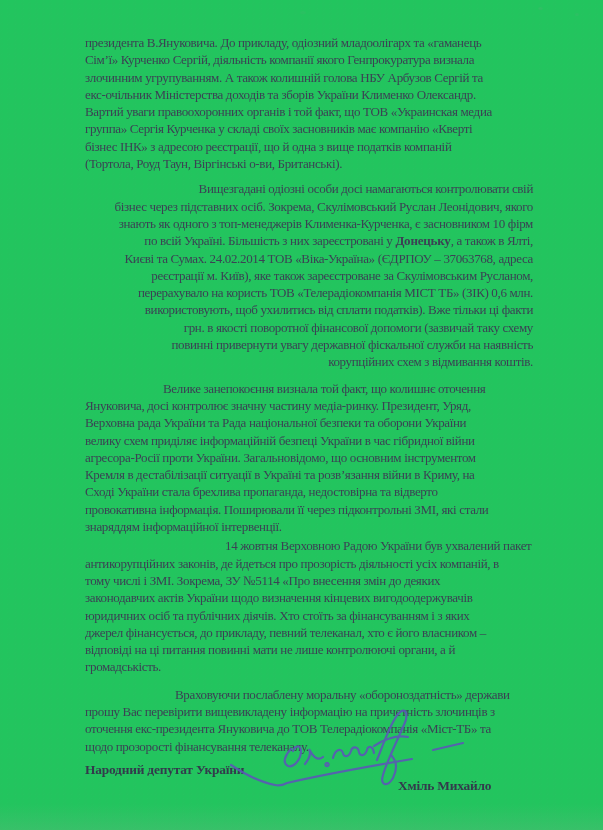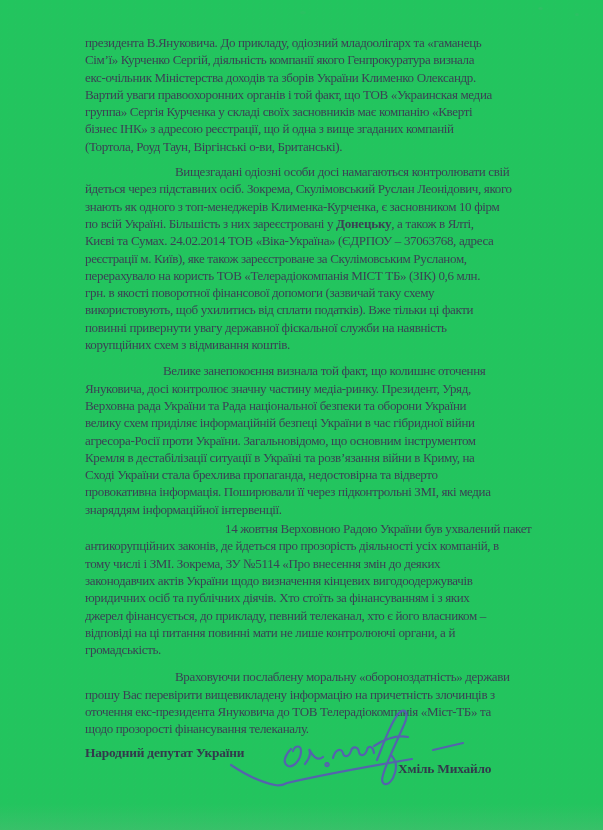--- a/index.html
+++ b/index.html
@@ -11,21 +11,21 @@
     color:#3b4254;
   }
   .text-block{
     position:absolute;left:85px;top:34px;width:448px;
     font-size:13px;line-height:17.3px;letter-spacing:-0.35px;
   }
   .line{white-space:nowrap;}
   .line b{font-weight:bold;letter-spacing:-0.2px;}
   .paragraph{margin:0 0 9px 0;}
   .paragraph:nth-of-type(1){margin-bottom:8px;}
-  .paragraph:nth-of-type(2){margin-bottom:9px;}
+  .paragraph:nth-of-type(2){margin-bottom:9px;text-align:right;}
   .paragraph:nth-of-type(3){margin-bottom:2px;}
   .paragraph:nth-of-type(4){margin-bottom:10px;}
   .paragraph:nth-of-type(5){margin-bottom:0;}
   .signoff-row{
     position:relative;margin-top:6px;height:22px;
     font-weight:bold;font-size:13.4px;letter-spacing:-0.2px;color:#333a4c;
   }
   .signoff-title{position:absolute;left:0;top:0;white-space:nowrap;}
   .signoff-name{position:absolute;left:313px;top:16px;white-space:nowrap;}
   .signature-svg{position:absolute;left:225px;top:705px;width:260px;height:92px;}
@@ -51,48 +51,49 @@
   <div class="grain"></div>
   <div class="speck s1"></div>
   <div class="speck s2"></div>
   <div class="speck s3"></div>
 
   <div class="text-block">
 
   <div class="paragraph">
         <div class="line">президента В.Януковича. До прикладу, одіозний младоолігарх та «гаманець</div>
         <div class="line">Сім’ї» Курченко Сергій, діяльність компанії якого Генпрокуратура визнала</div>
+        <div class="line">злочинним угрупуванням. А також колишній голова НБУ Арбузов Сергій та</div>
         <div class="line">екс-очільник Міністерства доходів та зборів України Клименко Олександр.</div>
         <div class="line">Вартий уваги правоохоронних органів і той факт, що ТОВ «Украинская медиа</div>
         <div class="line">группа» Сергія Курченка у складі своїх засновників має компанію «Кверті</div>
-        <div class="line">бізнес ІНК» з адресою реєстрації, що й одна з вище згаданих компаній</div>
+        <div class="line">бізнес ІНК» з адресою реєстрації, що й одна з вище податків компаній</div>
         <div class="line">(Тортола, Роуд Таун, Віргінські о-ви, Британські).</div>
       </div>
       <div class="paragraph">
         <div class="line" style="padding-left: 90px;">Вищезгадані одіозні особи досі намагаються контролювати свій</div>
-        <div class="line">йдеться через підставних осіб. Зокрема, Скулімовський Руслан Леонідович, якого</div>
+        <div class="line">бізнес через підставних осіб. Зокрема, Скулімовський Руслан Леонідович, якого</div>
         <div class="line">знають як одного з топ-менеджерів Клименка-Курченка, є засновником 10 фірм</div>
         <div class="line">по всій Україні. Більшість з них зареєстровані у <b>Донецьку</b>, а також в Ялті,</div>
         <div class="line">Києві та Сумах. 24.02.2014 ТОВ «Віка-Україна» (ЄДРПОУ – 37063768, адреса</div>
         <div class="line">реєстрації м. Київ), яке також зареєстроване за Скулімовським Русланом,</div>
         <div class="line">перерахувало на користь ТОВ «Телерадіокомпанія МІСТ ТБ» (ЗІК) 0,6 млн.</div>
+        <div class="line">використовують, щоб ухилитись від сплати податків). Вже тільки ці факти</div>
         <div class="line">грн. в якості поворотної фінансової допомоги (зазвичай таку схему</div>
-        <div class="line">використовують, щоб ухилитись від сплати податків). Вже тільки ці факти</div>
         <div class="line">повинні привернути увагу державної фіскальної служби на наявність</div>
         <div class="line">корупційних схем з відмивання коштів.</div>
       </div>
       <div class="paragraph">
         <div class="line" style="padding-left: 78px;">Велике занепокоєння визнала той факт, що колишнє оточення</div>
         <div class="line">Януковича, досі контролює значну частину медіа-ринку. Президент, Уряд,</div>
         <div class="line">Верховна рада України та Рада національної безпеки та оборони України</div>
         <div class="line">велику схем приділяє інформаційній безпеці України в час гібридної війни</div>
         <div class="line">агресора-Росії проти України. Загальновідомо, що основним інструментом</div>
         <div class="line">Кремля в дестабілізації ситуації в Україні та розв’язання війни в Криму, на</div>
         <div class="line">Сході України стала брехлива пропаганда, недостовірна та відверто</div>
-        <div class="line">провокативна інформація. Поширювали її через підконтрольні ЗМІ, які медиа</div>
+        <div class="line">провокативна інформація. Поширювали її через підконтрольні ЗМІ, які стали</div>
         <div class="line">знаряддям інформаційної інтервенції.</div>
       </div>
       <div class="paragraph">
         <div class="line" style="padding-left: 140px;">14 жовтня Верховною Радою України був ухвалений пакет</div>
         <div class="line">антикорупційних законів, де йдеться про прозорість діяльності усіх компаній, в</div>
         <div class="line">тому числі і ЗМІ. Зокрема, ЗУ №5114 «Про внесення змін до деяких</div>
         <div class="line">законодавчих актів України щодо визначення кінцевих вигодоодержувачів</div>
         <div class="line">юридичних осіб та публічних діячів. Хто стоїть за фінансуванням і з яких</div>
         <div class="line">джерел фінансується, до прикладу, певний телеканал, хто є його власником –</div>
         <div class="line">відповіді на ці питання повинні мати не лише контролюючі органи, а й</div>

